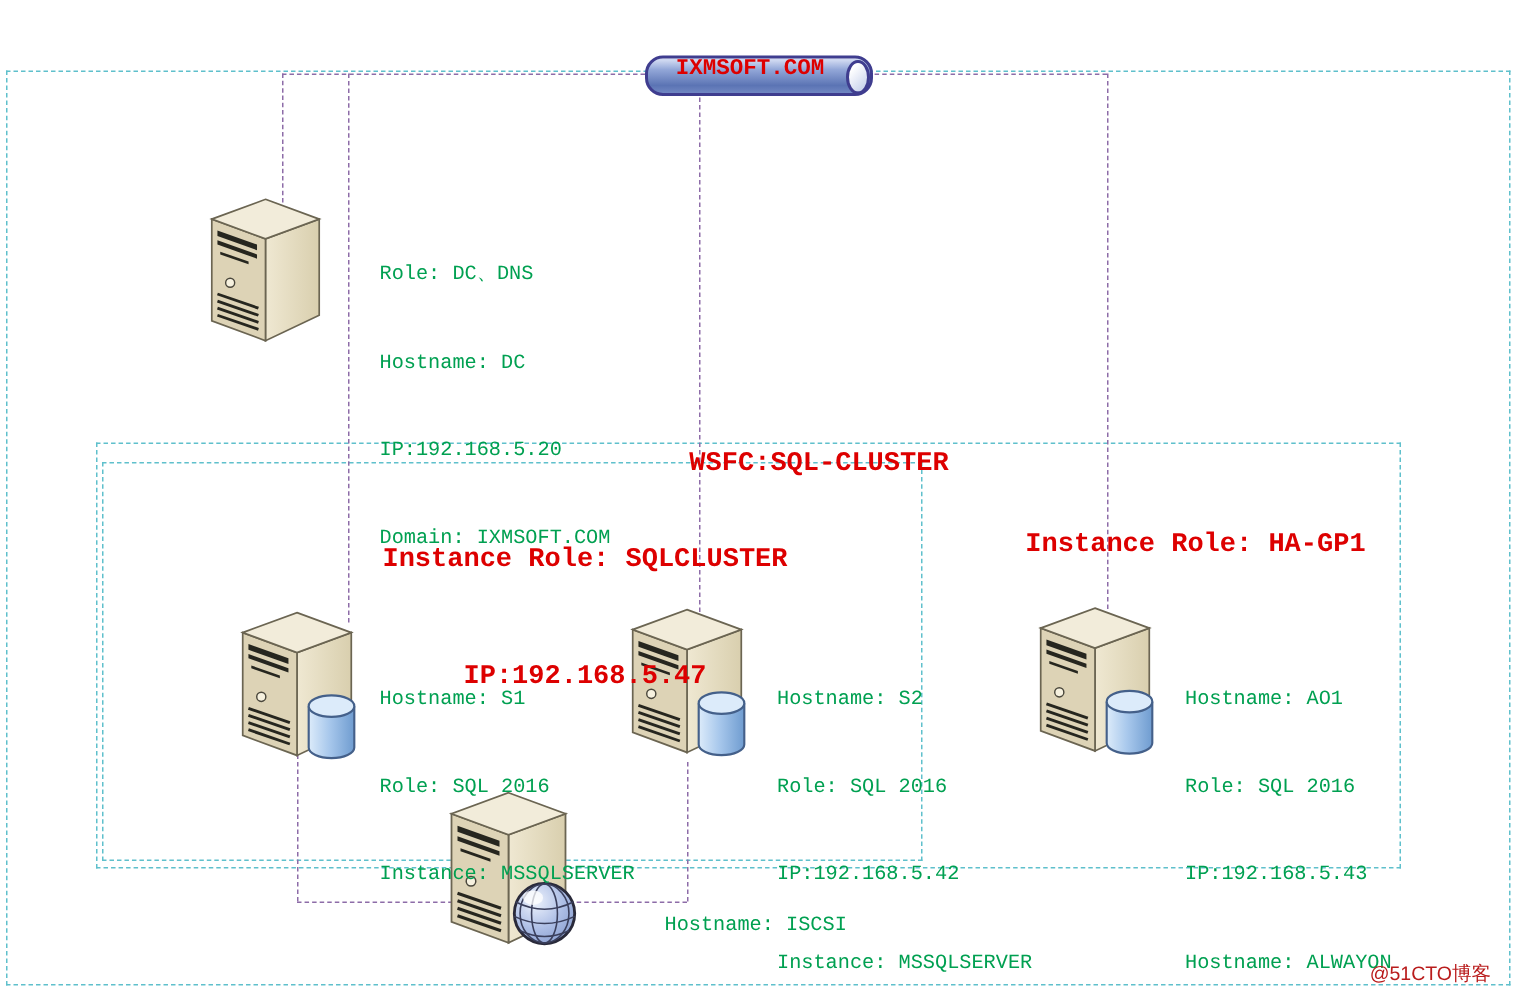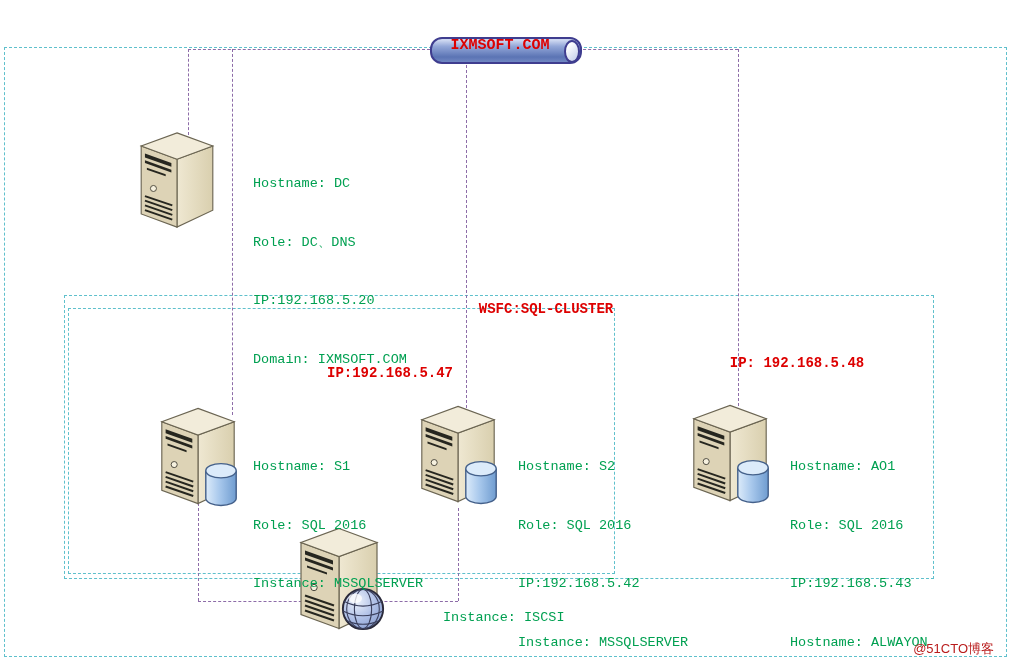--- a/index.html
+++ b/index.html
@@ -8,21 +8,21 @@
     font-family:"Liberation Mono","DejaVu Sans Mono",monospace;
   }
   
   .cyan-box{position:absolute;border:1px dashed #5fc0cc;z-index:0;}
   
   .pv{position:absolute;border-left:1px dashed #8d6ca8;width:0;z-index:1;}
   .ph{position:absolute;border-top:1px dashed #8d6ca8;height:0;z-index:1;}
   
   .green-block{position:absolute;color:#00a051;font-size:13.5px;line-height:19.5px;white-space:pre;z-index:4;}
   .red-center{position:absolute;color:#dd0000;font-weight:bold;text-align:center;z-index:4;white-space:pre;}
-  .red-16{font-size:14px;line-height:26px;text-align:center;}
+  .red-16{font-size:18px;line-height:26px;text-align:center;}
   #diagram-title{left:400px;top:5px;width:200px;font-size:15px;line-height:18px;margin-top:32px;}
   #wsfc-label{left:396px;top:244px;width:300px;}
   #sqlcluster-label{left:240px;top:308px;width:300px;}
   #hagp1-label{left:647px;top:298px;width:300px;}
   #watermark{position:absolute;right:16px;bottom:6px;color:#b91c1c;font-size:13px;z-index:5;
              font-family:"Liberation Sans","DejaVu Sans",sans-serif;}
   
   #net-cyl{
     position:absolute;left:430px;top:37px;width:148px;height:23px;z-index:3;
     border:2px solid #3f3d8f;border-radius:12px;
@@ -110,24 +110,25 @@
   <div id="net-cyl">
       <div class="cap"></div>
     </div>
 
   <div id="diagram-title" class="red-center">IXMSOFT.COM</div>
 
   <div id="wsfc-label" class="red-center red-16">
     <div>WSFC:SQL-CLUSTER</div>
   </div>
   <div id="sqlcluster-label" class="red-center red-16">
+    <div>Instance Role: SQLCLUSTER</div>
     <div>IP:192.168.5.47</div>
   </div>
   <div id="hagp1-label" class="red-center red-16">
-    <div>IP: 192.168.5.48</div>
+    <div>Instance Role: HA-GP1</div>
   </div>
 
   <div class="server" style="left:137px;top:131px;">
     <svg width="80" height="98">
         <use href="#srv"></use>
       </svg>
   </div>
 
   <div class="server" style="left:158px;top:406px;">
     <svg width="80" height="100">
@@ -159,22 +160,22 @@
   <div class="server" style="left:297px;top:526px;">
     <svg width="84" height="105">
         <use href="#srv"></use>
       </svg>
     <svg class="sub-icon" width="46" height="46" style="left:43px;top:60px;">
         <use href="#gl"></use>
       </svg>
   </div>
 
   <div class="green-block" style="left:253px;top:135px;">
+    <div>Role: DC、DNS</div>
     <div>Hostname: DC</div>
-    <div>Role: DC、DNS</div>
     <div>IP:192.168.5.20</div>
     <div>Domain: IXMSOFT.COM</div>
   </div>
 
   <div class="green-block" style="left:253px;top:418px;">
     <div>Hostname: S1</div>
     <div>Role: SQL 2016</div>
     <div>Instance: MSSQLSERVER</div>
   </div>
 
@@ -186,20 +187,20 @@
   </div>
 
   <div class="green-block" style="left:790px;top:418px;">
     <div>Hostname: AO1</div>
     <div>Role: SQL 2016</div>
     <div>IP:192.168.5.43</div>
     <div>Hostname: ALWAYON</div>
   </div>
 
   <div class="green-block" style="left:443px;top:569px;">
-    <div>Instance: ISCSI</div>
+    <div>Hostname: ISCSI</div>
     
     
   </div>
 
   <div id="watermark">@51CTO博客</div>
 
 </div>
 
 </body></html>

